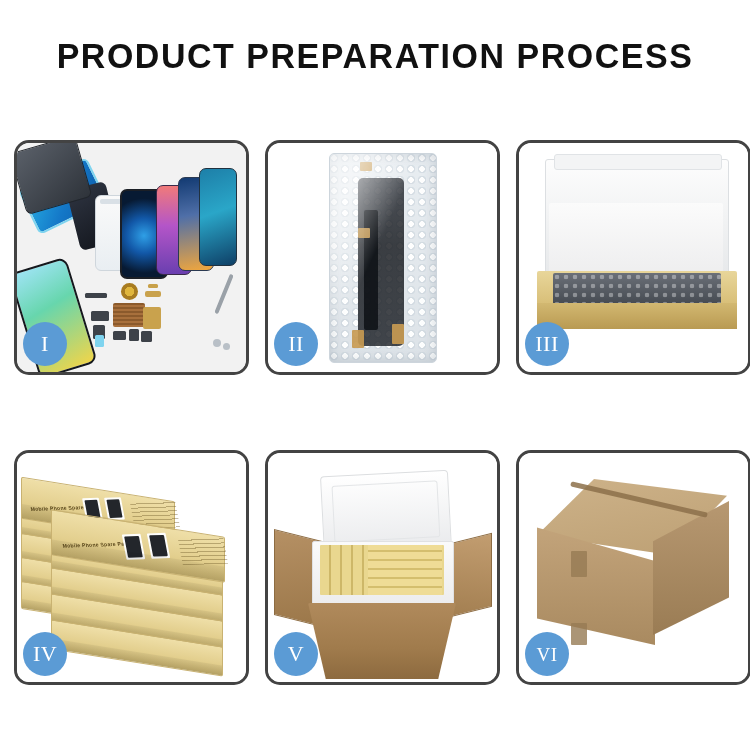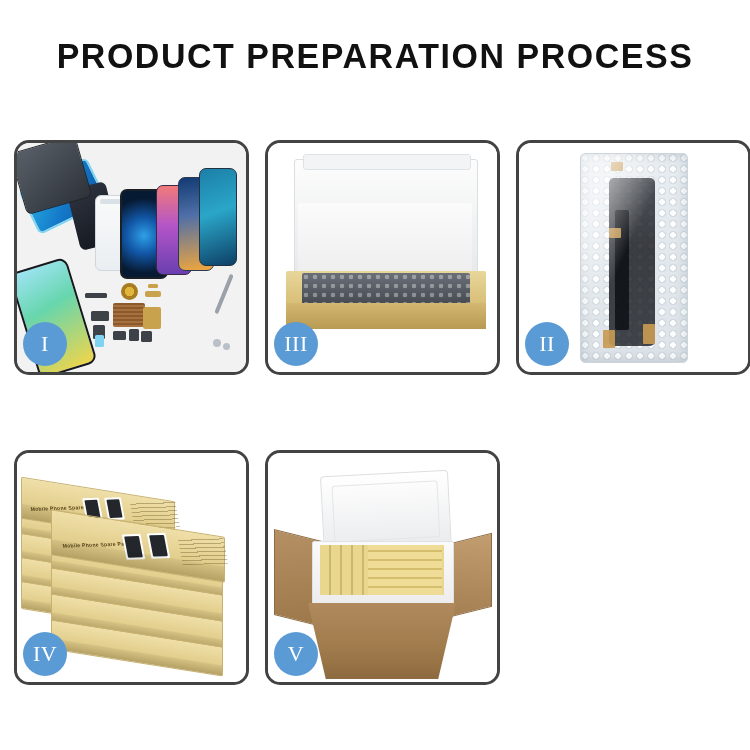--- a/index.html
+++ b/index.html
@@ -318,43 +318,43 @@
         <div class="chip gold" style="left:131px;top:141px;width:10px;height:4px;"></div>
         <div class="chip" style="left:78px;top:192px;width:9px;height:12px;background:#7fd4ef;"></div>
         <div class="chip" style="left:124px;top:188px;width:11px;height:11px;"></div>
         <div class="chip" style="left:196px;top:196px;width:8px;height:8px;border-radius:50%;background:#b9c0c7;"></div>
         <div class="chip" style="left:206px;top:200px;width:7px;height:7px;border-radius:50%;background:#b9c0c7;"></div>
       </div>
       <div class="badge">I</div>
     </div>
 
     <div class="panel">
-      <div class="panel-inner p3">
-        <div class="b3-lid"></div>
-        <div class="b3-foam"></div>
-        <div class="b3-tray"></div>
-        <div class="b3-items"></div>
-        <div class="b3-trayface"></div>
-      </div>
-      <div class="badge">III</div>
-    </div>
-
-    <div class="panel">
       <div class="panel-inner p2">
         <div class="bubblebag">
           <div class="bb-part"></div>
           <div class="bb-strip"></div>
           <div class="bb-tape" style="left:30px;top:8px;width:12px;height:9px;"></div>
           <div class="bb-tape" style="left:28px;top:74px;width:12px;height:10px;"></div>
           <div class="bb-tape" style="left:22px;top:176px;width:12px;height:18px;"></div>
           <div class="bb-tape" style="left:62px;top:170px;width:12px;height:20px;"></div>
           <div class="bb-sheen"></div>
         </div>
       </div>
       <div class="badge">II</div>
+    </div>
+
+    <div class="panel">
+      <div class="panel-inner p3">
+        <div class="b3-lid"></div>
+        <div class="b3-foam"></div>
+        <div class="b3-tray"></div>
+        <div class="b3-items"></div>
+        <div class="b3-trayface"></div>
+      </div>
+      <div class="badge">III</div>
     </div>
 
     <div class="panel">
       <div class="panel-inner p4">
         <div class="stack">
 
           <div class="sbox" style="left:0px;top:54px;width:150px;height:26px;transform:skewY(9deg);">
               <span class="edge"></span>
             </div>
           <div class="sbox" style="left:0px;top:78px;width:150px;height:26px;transform:skewY(9deg);">
@@ -415,15 +415,26 @@
         <div class="c5-flapR"></div>
         <div class="c5-foamlid"></div>
         <div class="c5-foambox"></div>
         <div class="c5-yellow"></div>
         <div class="c5-yellow2"></div>
         <div class="c5-body"></div>
       </div>
       <div class="badge">V</div>
     </div>
 
+    <div class="panel">
+      <div class="panel-inner p6">
+        <div class="c6-top"></div>
+        <div class="c6-left"></div>
+        <div class="c6-right"></div>
+        <div class="c6-seam"></div>
+        <div class="c6-tape" style="left:52px;top:98px;width:16px;height:26px;"></div>
+        <div class="c6-tape" style="left:52px;top:170px;width:16px;height:22px;"></div>
+      </div>
+      <div class="badge small">VI</div>
+    </div>
 
   </div>
 </div>
 
 </body></html>

